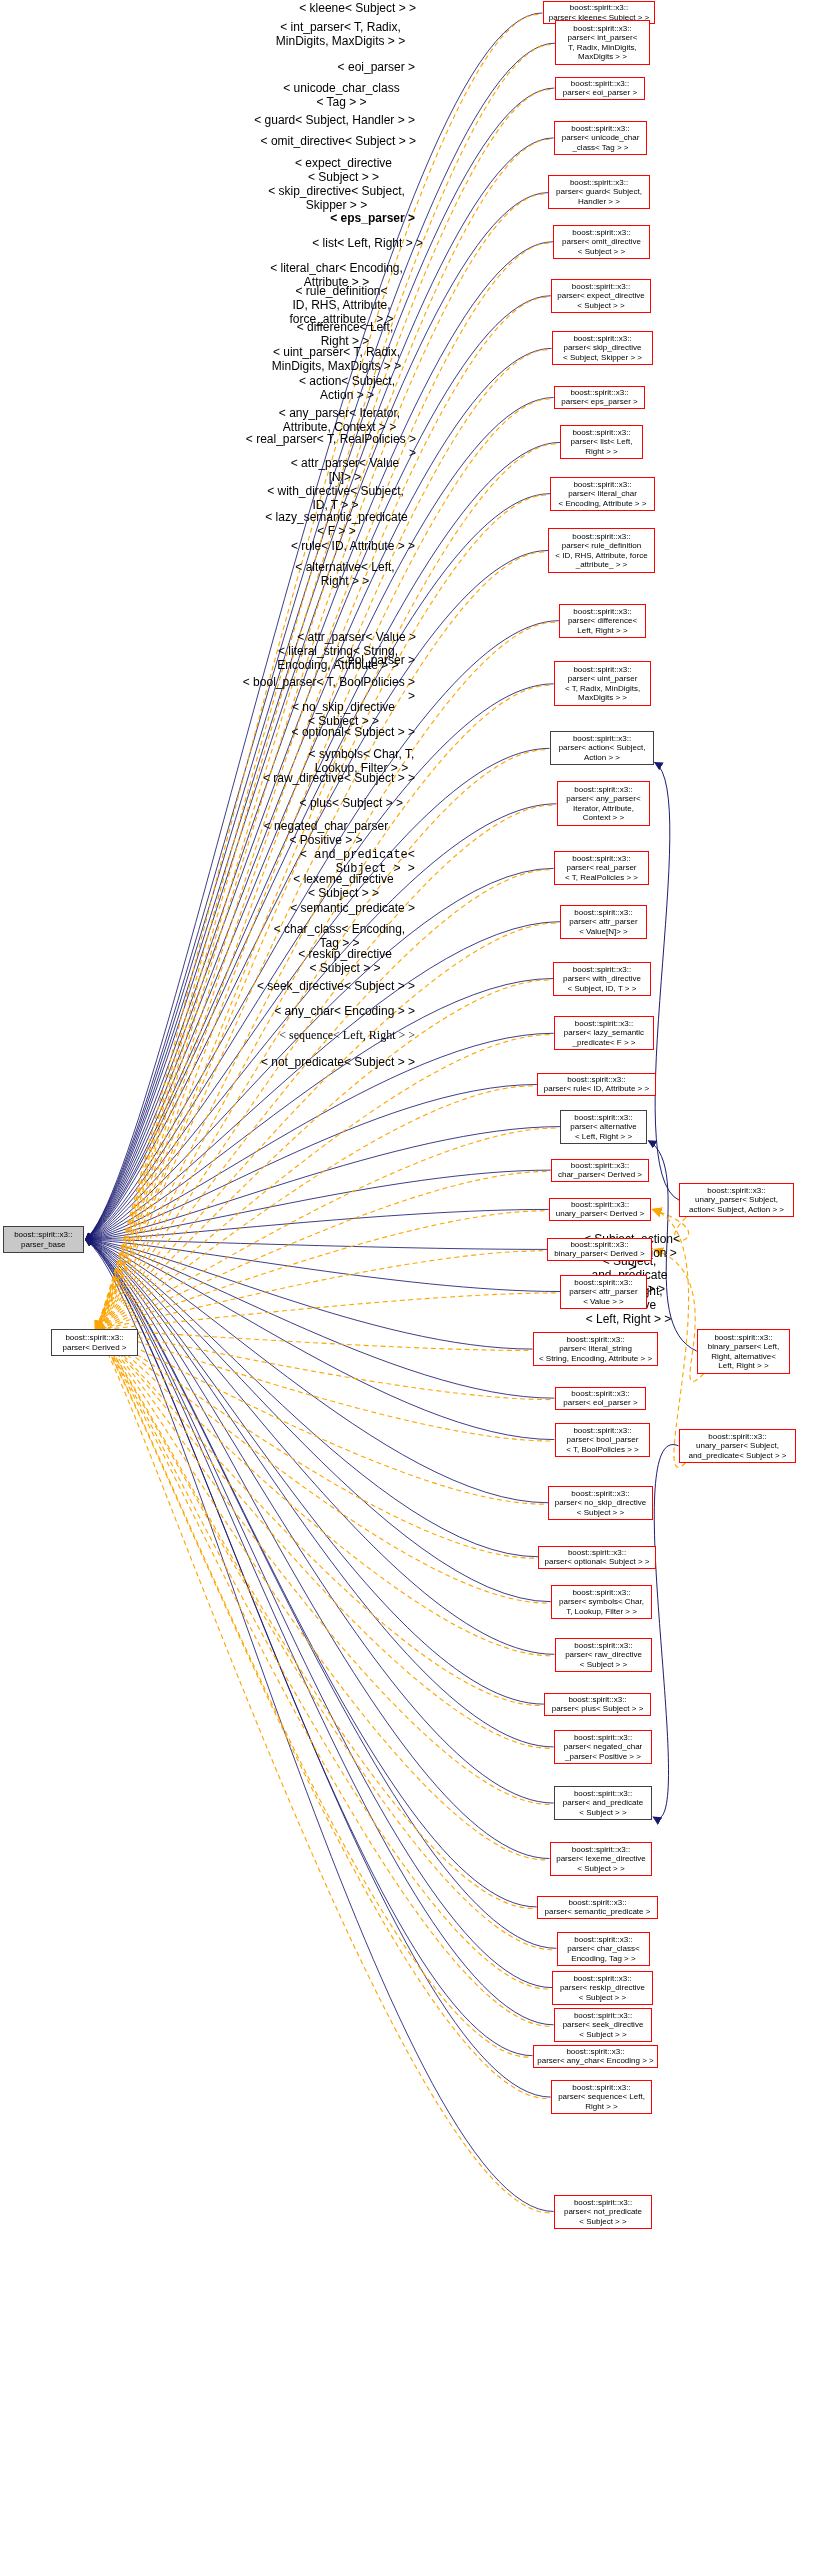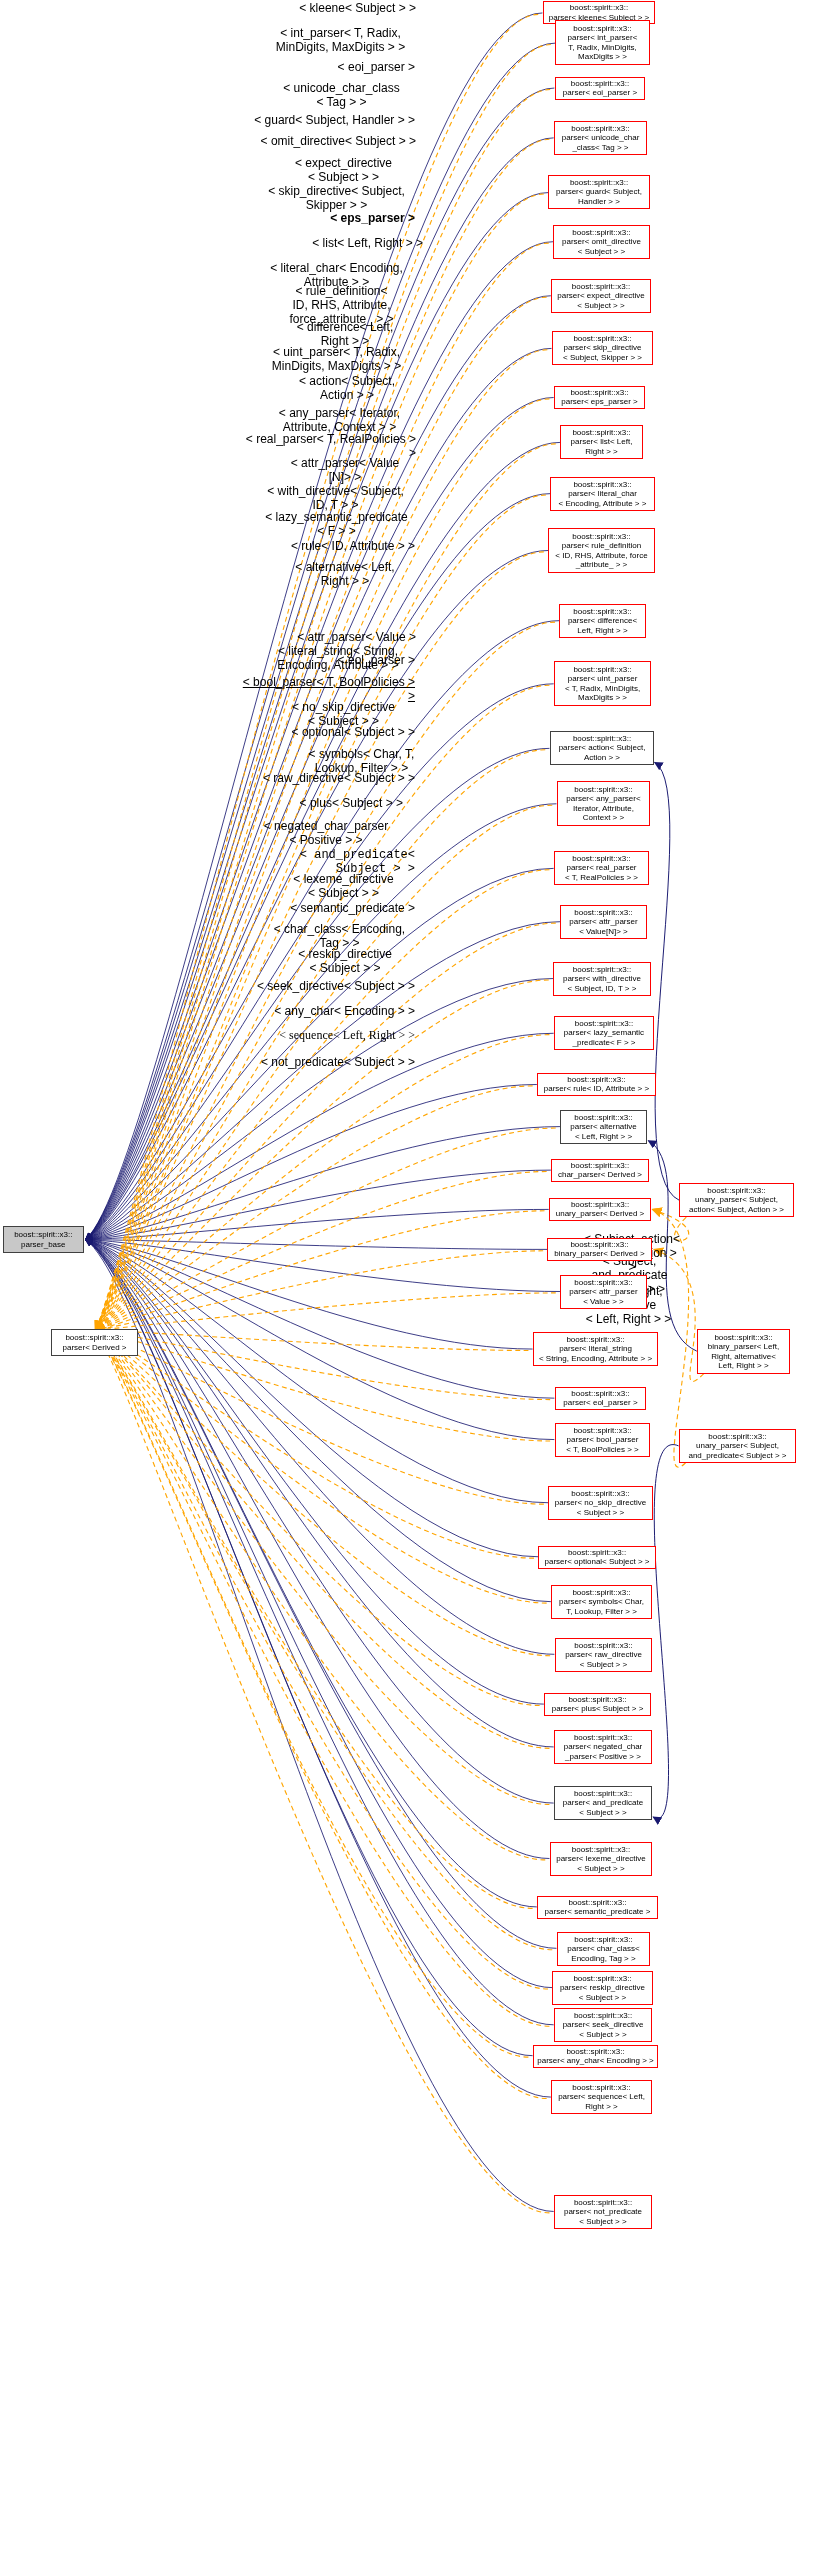--- a/index.html
+++ b/index.html
@@ -269,21 +269,21 @@
       <div class="node" style="left: 697px; top: 1329px; width: 93px; height: 45px;">boost::spirit::x3::
 binary_parser&lt; Left,
 Right, alternative&lt;
 Left, Right &gt; &gt;</div>
       <div class="node" style="left: 679px; top: 1429px; width: 117px; height: 34px;">boost::spirit::x3::
 unary_parser&lt; Subject,
 and_predicate&lt; Subject &gt; &gt;</div>
     </div>
   <div id="labels-host">
       <div class="elabel r" style="left: 270px; top: 0.7px; width: 146px;">&lt; kleene&lt; Subject &gt; &gt;</div>
-      <div class="elabel" style="left: 265px; top: 26px; width: 151px;">&lt; int_parser&lt; T, Radix,
+      <div class="elabel" style="left: 265px; top: 20px; width: 151px;">&lt; int_parser&lt; T, Radix,
 MinDigits, MaxDigits &gt; &gt;</div>
       <div class="elabel r" style="left: 277px; top: 60px; width: 138px;">&lt; eoi_parser &gt;</div>
       <div class="elabel" style="left: 268px; top: 81px; width: 147px;">&lt; unicode_char_class
 &lt; Tag &gt; &gt;</div>
       <div class="elabel r" style="left: 247px; top: 113px; width: 168px;">&lt; guard&lt; Subject, Handler &gt; &gt;</div>
       <div class="elabel r" style="left: 250px; top: 134px; width: 166px;">&lt; omit_directive&lt; Subject &gt; &gt;</div>
       <div class="elabel" style="left: 272px; top: 156px; width: 143px;">&lt; expect_directive
 &lt; Subject &gt; &gt;</div>
       <div class="elabel" style="left: 257px; top: 184px; width: 159px;">&lt; skip_directive&lt; Subject,
 Skipper &gt; &gt;</div>
@@ -309,21 +309,21 @@
 ID, T &gt; &gt;</div>
       <div class="elabel" style="left: 257px; top: 510px; width: 159px;">&lt; lazy_semantic_predicate
 &lt; F &gt; &gt;</div>
       <div class="elabel r" style="left: 261px; top: 539px; width: 154px;">&lt; rule&lt; ID, Attribute &gt; &gt;</div>
       <div class="elabel" style="left: 274px; top: 560px; width: 142px;">&lt; alternative&lt; Left,
 Right &gt; &gt;</div>
       <div class="elabel r" style="left: 271px; top: 630px; width: 145px;">&lt; attr_parser&lt; Value &gt;</div>
       <div class="elabel" style="left: 261px; top: 644px; width: 154px;">&lt; literal_string&lt; String,
 Encoding, Attribute &gt; &gt;</div>
       <div class="elabel r" style="left: 275px; top: 653px; width: 140px;">&lt; eol_parser &gt;</div>
-      <div class="elabel r" style="left: 233px; top: 675px; width: 182px; text-decoration: underline;">&lt; bool_parser&lt; T, BoolPolicies &gt; &gt;</div>
+      <div class="elabel r" style="left: 233px; top: 675px; width: 182px;">&lt; bool_parser&lt; T, BoolPolicies &gt; &gt;</div>
       <div class="elabel" style="left: 271px; top: 700px; width: 145px;">&lt; no_skip_directive
 &lt; Subject &gt; &gt;</div>
       <div class="elabel r" style="left: 265px; top: 725px; width: 150px;">&lt; optional&lt; Subject &gt; &gt;</div>
       <div class="elabel" style="left: 271px; top: 747px; width: 145px; margin-left: 18px;">&lt; symbols&lt; Char, T,
 Lookup, Filter &gt; &gt;</div>
       <div class="elabel r" style="left: 248px; top: 771px; width: 167px;">&lt; raw_directive&lt; Subject &gt; &gt;</div>
       <div class="elabel r" style="left: 258px; top: 796px; width: 145px;">&lt; plus&lt; Subject &gt; &gt;</div>
       <div class="elabel" style="left: 250px; top: 819px; width: 152px;">&lt; negated_char_parser
 &lt; Positive &gt; &gt;</div>
       <div class="elabel r" style="left: 248px; top: 848px; width: 167px; font-family: Liberation Mono, monospace;">&lt; and_predicate&lt; Subject &gt; &gt;</div>

